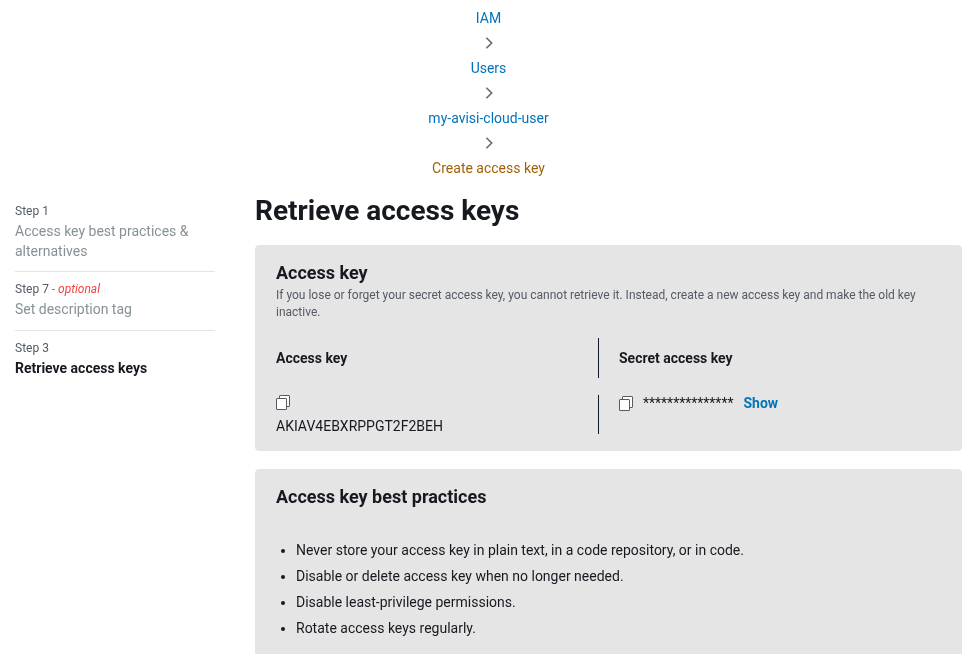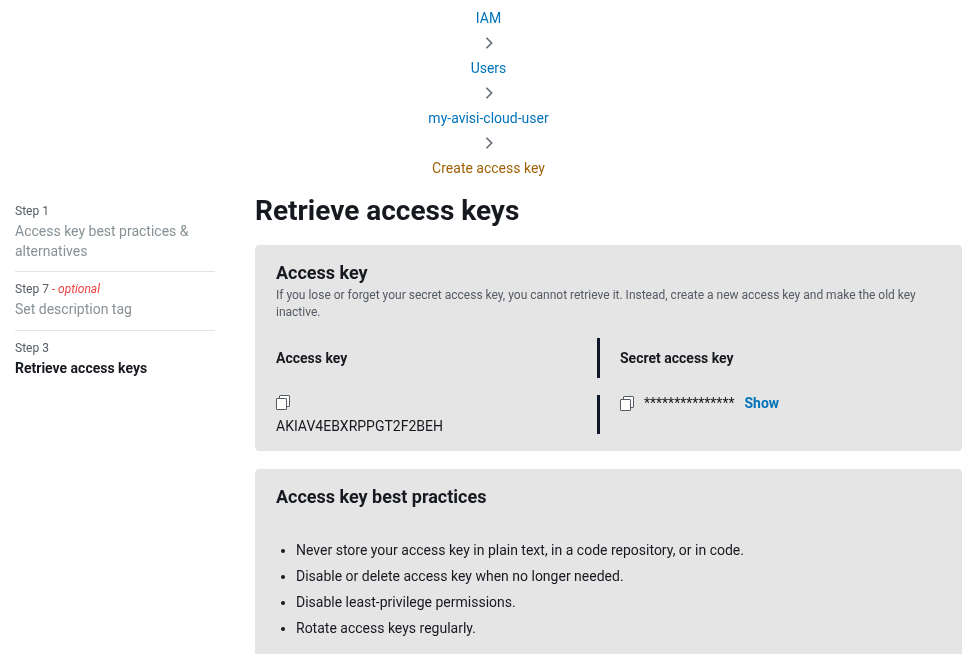--- a/index.html
+++ b/index.html
@@ -22,21 +22,21 @@
 
 .main { flex: 1; min-width: 0; }
 h1 { font-size: 28px; font-weight: 700; margin-bottom: 18px; }
 
 .panel { border: 1px solid #e4e4e4; border-radius: 4px; margin-bottom: 18px; background: #e5e5e5; }
 .panel-header { padding: 16px 20px; border-bottom: 1px solid #e4e4e4; }
 .panel-header h2 { font-size: 18px; font-weight: 700; margin-bottom: 4px; }
 .panel-header p { font-size: 12px; color: #545b64; line-height: 1.4; }
 .panel-body { padding: 14px 20px 20px 20px; }
 .kv-col { flex: 1; padding: 0 0px; }
-.kv-col + .kv-col { border-left: 3px solid #0f172a; padding-left: 20px; }
+.kv-col + .kv-col { border-left: 1px solid #0f172a; padding-left: 20px; }
 .kv-header { display: flex; border-bottom: 1px solid #e4e4e4; padding: 0 20px; }
 .kv-header .kv-col { padding: 12px 0; font-weight: 700; font-size: 14px; }
 .kv-header .kv-col + .kv-col { padding-left: 20px; }
 .kv-body { display:flex; padding: 16px 20px; }
 .kv-body .kv-col { padding: 0; }
 .kv-body .kv-col + .kv-col { padding-left: 20px; }
 
 .copy-icon { display:inline-block; width:14px; height:14px; position:relative; cursor:pointer; margin-bottom:6px; }
 .copy-icon::before { content:""; position:absolute; top:0; left:3px; width:9px; height:10px; border:1.5px solid #545b64; border-radius:1px; background:#fff; }
 .copy-icon::after { content:""; position:absolute; top:3px; left:0; width:9px; height:10px; border:1.5px solid #545b64; border-radius:1px; background:#fff; }

